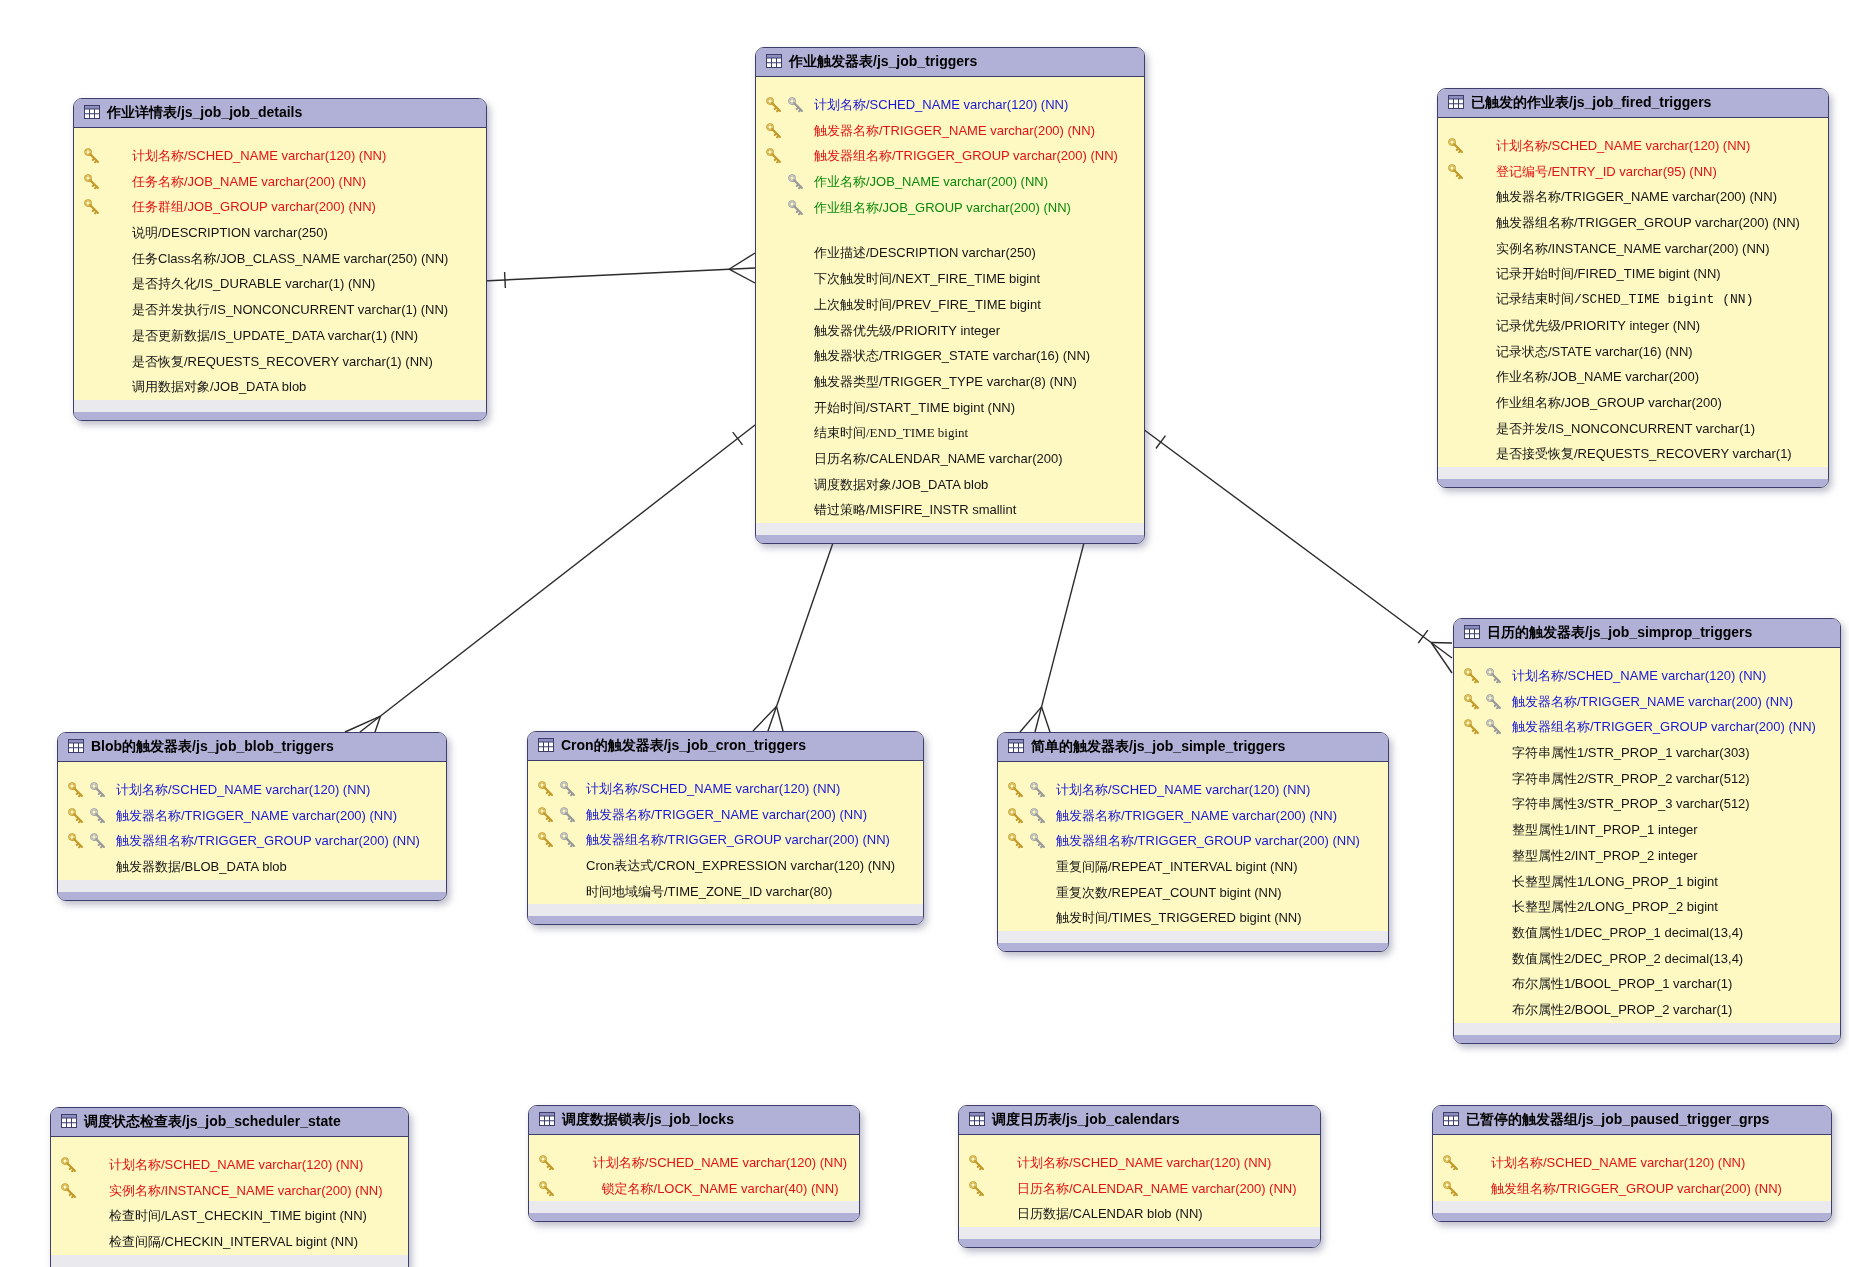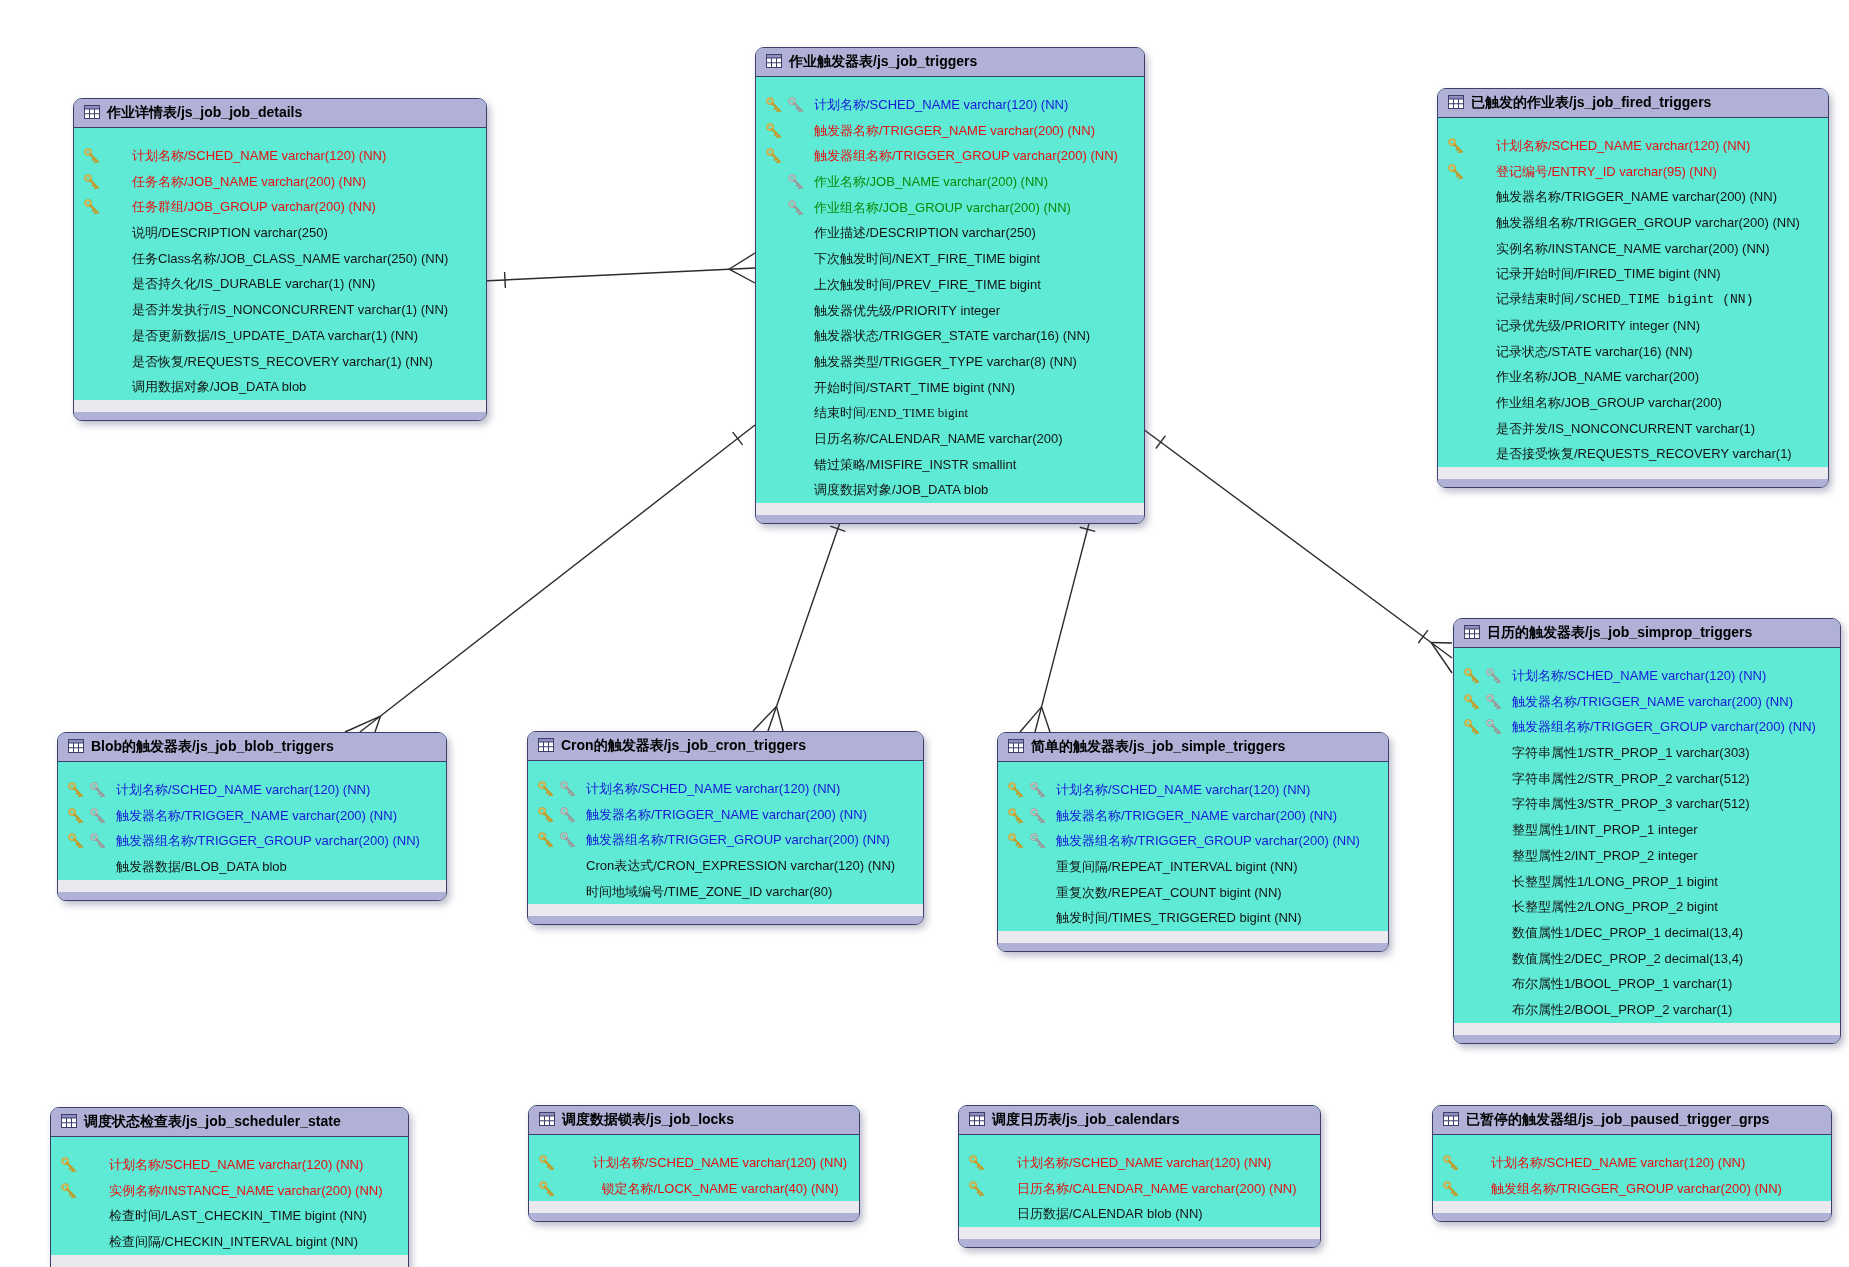--- a/index.html
+++ b/index.html
@@ -1,19 +1,19 @@
 <!DOCTYPE html>
 <html><head>
 <meta charset="utf-8">
 <style>
   html,body{margin:0;padding:0;background:#ffffff;}
   #canvas{position:relative;width:1849px;height:1267px;background:#ffffff;
           font-family:"Liberation Sans","DejaVu Sans",sans-serif;overflow:hidden;}
   #wires{position:absolute;left:0;top:0;width:1849px;height:1267px;pointer-events:none;}
-  .tbl{position:absolute;border:1.5px solid #3e3e6b;border-radius:9px;background:#5eead4;
+  .tbl{position:absolute;border:1.5px solid #3e3e6b;border-radius:9px;background:#fef9c3;
        box-shadow:3px 4px 7px rgba(70,70,110,.35);}
   .tbl-header{display:flex;align-items:center;gap:7px;background:#b1b1d7;
        border-bottom:1.5px solid #3e3e6b;border-radius:7px 7px 0 0;height:28px;
        padding:0 10px;font-size:14px;font-weight:600;color:#000;white-space:nowrap;}
   .rows{padding-top:15px;}
   .row{position:relative;line-height:25.7px;height:25.7px;font-size:13px;
        padding-left:58px;padding-right:6px;white-space:nowrap;}
   .kslot{position:absolute;top:4px;width:18px;height:18px;}
   .k1{left:9px;} .k2{left:31px;}
   .band-gray{height:12px;background:#eaeaee;}
@@ -159,31 +159,31 @@
             </svg></span><span>作业名称/JOB_NAME varchar(200) (NN)</span></div>
         <div class="row" style="color: rgb(10, 138, 10);"><span class="kslot k2"><svg width="18" height="18" viewBox="0 0 20 20" xmlns="http://www.w3.org/2000/svg">
               <g fill="none" stroke="#9a9a9a" stroke-linecap="round">
                 <circle cx="5.6" cy="5.6" r="3.1" stroke-width="2.4"></circle>
                 <circle cx="5.6" cy="5.6" r="3.1" stroke="#d6d6d6" stroke-width="0.9"></circle>
                 <line x1="8.2" y1="8.2" x2="16.6" y2="16.6" stroke-width="2.4"></line>
                 <line x1="12.6" y1="12.6" x2="10.8" y2="14.4" stroke-width="2.2"></line>
                 <line x1="15.2" y1="15.2" x2="13.4" y2="17" stroke-width="2.2"></line>
               </g>
             </svg></span><span>作业组名称/JOB_GROUP varchar(200) (NN)</span></div>
-        <div class="row" style="color: rgb(20, 20, 20);"><span>作业描述/DESCRIPTION varchar(250)</span></div>
+        <div class="row" style="color: rgb(20, 20, 20); margin-top: 20px;"><span>作业描述/DESCRIPTION varchar(250)</span></div>
         <div class="row" style="color: rgb(20, 20, 20);"><span>下次触发时间/NEXT_FIRE_TIME bigint</span></div>
         <div class="row" style="color: rgb(20, 20, 20);"><span>上次触发时间/PREV_FIRE_TIME bigint</span></div>
         <div class="row" style="color: rgb(20, 20, 20);"><span>触发器优先级/PRIORITY integer</span></div>
         <div class="row" style="color: rgb(20, 20, 20);"><span>触发器状态/TRIGGER_STATE varchar(16) (NN)</span></div>
         <div class="row" style="color: rgb(20, 20, 20);"><span>触发器类型/TRIGGER_TYPE varchar(8) (NN)</span></div>
         <div class="row" style="color: rgb(20, 20, 20);"><span>开始时间/START_TIME bigint (NN)</span></div>
         <div class="row" style="color: rgb(20, 20, 20); font-family: Liberation Serif, serif;"><span>结束时间/END_TIME bigint</span></div>
         <div class="row" style="color: rgb(20, 20, 20);"><span>日历名称/CALENDAR_NAME varchar(200)</span></div>
+        <div class="row" style="color: rgb(20, 20, 20);"><span>调度数据对象/JOB_DATA blob</span></div>
         <div class="row" style="color: rgb(20, 20, 20);"><span>错过策略/MISFIRE_INSTR smallint</span></div>
-        <div class="row" style="color: rgb(20, 20, 20);"><span>调度数据对象/JOB_DATA blob</span></div>
       </div>
       <div class="band-gray"></div>
       <div class="band-purple" style="background: rgb(177, 177, 215);"></div>
     </div>
     <div class="tbl" style="left: 1437px; top: 88px; width: 390px;">
       <div class="tbl-header" style="background: rgb(177, 177, 215);">
         <span><svg width="16" height="14" viewBox="0 0 16 14" xmlns="http://www.w3.org/2000/svg">
             <rect x="0.5" y="0.5" width="15" height="13" fill="#ffffff" stroke="#3e3e6b"></rect>
             <rect x="0.5" y="0.5" width="15" height="3.5" fill="#8d8dbf" stroke="#3e3e6b"></rect>
             <line x1="5.5" y1="4" x2="5.5" y2="13.5" stroke="#3e3e6b"></line>

